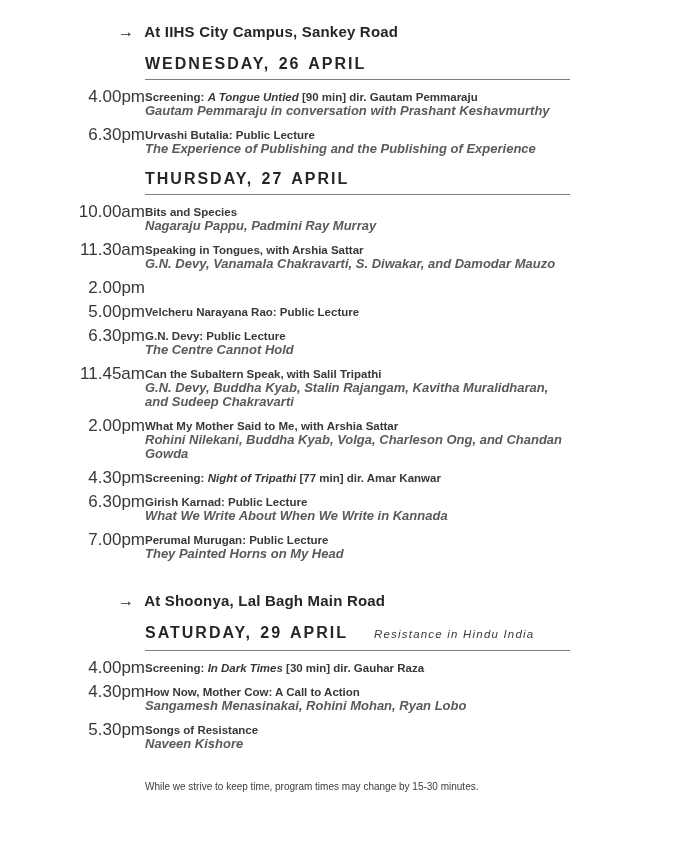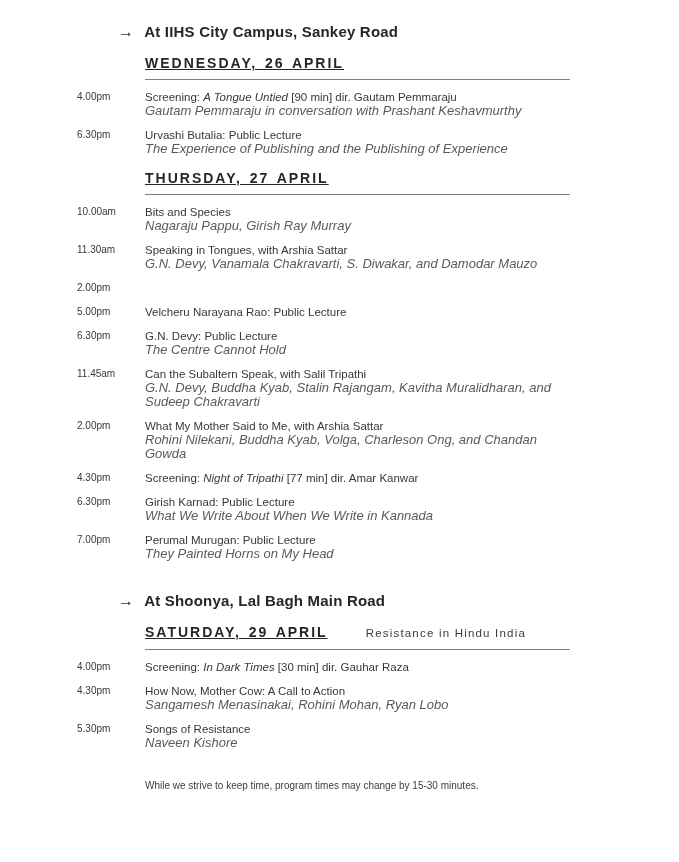--- a/index.html
+++ b/index.html
@@ -38,51 +38,52 @@
   }
   
   .day-header {
     display:flex;
     align-items:baseline;
     margin:16px 109px 0 145px;
     padding-bottom:9px;
     border-bottom:1px solid #808080;
   }
   .day-label {
-    font-size:14px;
+    font-size:16px;
     font-weight:bold;
     letter-spacing:2px;
     word-spacing:2px;
     color:#262626;
     line-height:13px;
     white-space:nowrap;
-    text-decoration:underline;
   }
   .day-note {
     font-size:11.5px;
+    font-style:italic;
     letter-spacing:1.2px;
     color:#3a3a3a;
-    margin-left:38px;
+    margin-left:26px;
     line-height:13px;
     white-space:nowrap;
   }
   .day-note:empty { display:none; }
   
   .event {
     display:flex;
     margin:10px 20px 0 77px;
   }
   .event-time {
     flex:none;
     width:68px;
-    font-size:10px;
+    font-size:17px;
     line-height:14px;
     color:#383838;
-  }
-  .event-details { flex:1; max-width:430px; }
+    text-align:right;
+  }
+  .event-details { flex:1; max-width:430px;font-weight:bold; }
   .event-title {
     font-size:11.5px;
     line-height:14px;
     color:#383838;
   }
   .event-title em { font-style:italic; }
   .event-sub {
     font-size:13px;
     line-height:14px;
     font-style:italic;
@@ -132,21 +133,21 @@
 
     <div class="day">
       <div class="day-header">
         <span class="day-label">THURSDAY, 27 APRIL</span>
 
       </div>
       <div class="event">
         <div class="event-time">10.00am</div>
         <div class="event-details">
           <div class="event-title"><span>Bits and Species</span><em></em><span></span></div>
-          <div class="event-sub">Nagaraju Pappu, Girish Ray Murray</div>
+          <div class="event-sub">Nagaraju Pappu, Padmini Ray Murray</div>
         </div>
       </div>
       <div class="event">
         <div class="event-time">11.30am</div>
         <div class="event-details">
           <div class="event-title"><span>Speaking in Tongues, with Arshia Sattar</span><em></em><span></span></div>
           <div class="event-sub">G.N. Devy, Vanamala Chakravarti, S. Diwakar, and Damodar Mauzo</div>
         </div>
       </div>
       <div class="event">

